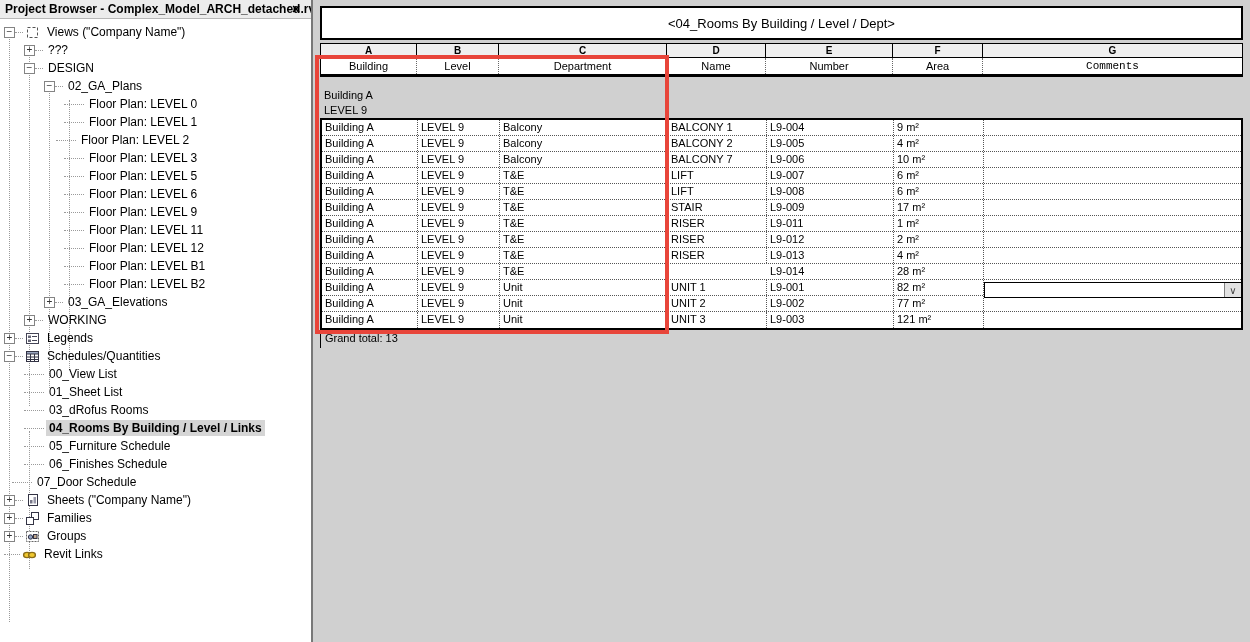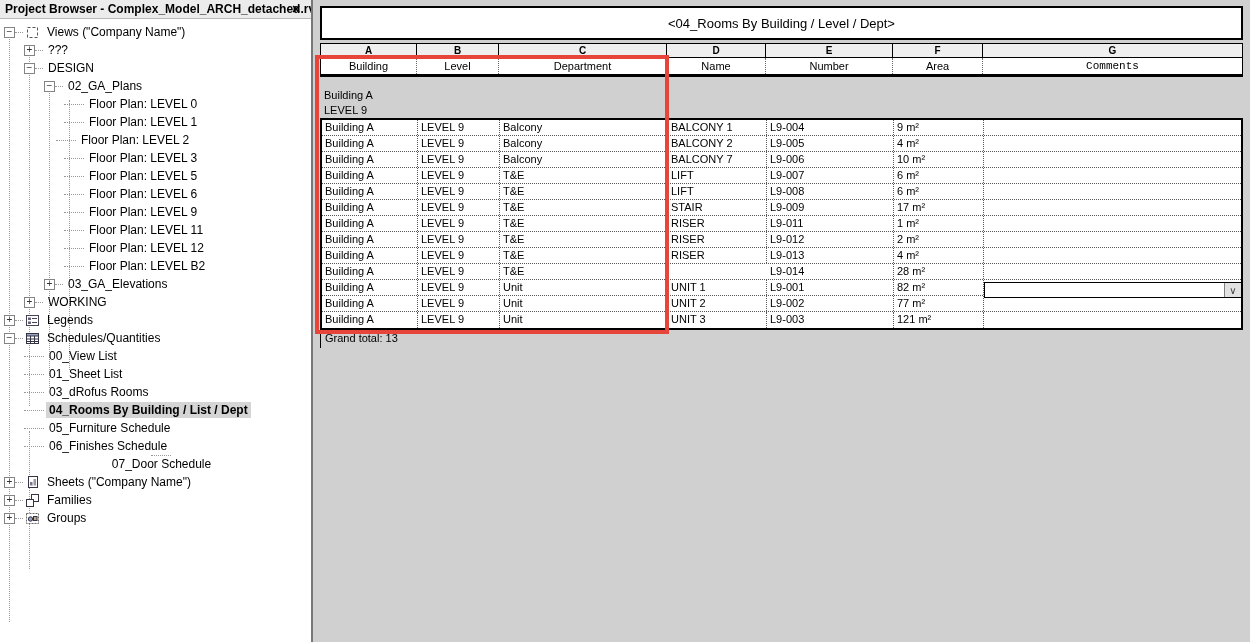--- a/index.html
+++ b/index.html
@@ -176,20 +176,24 @@
       <div class="tree-row" style="padding-left: 64px;">
         <span class="stub" style="width: 20px;"></span>
         <span class="tlabel">Floor Plan: LEVEL 11</span>
       </div>
       <div class="tree-row" style="padding-left: 64px;">
         <span class="stub" style="width: 20px;"></span>
         <span class="tlabel">Floor Plan: LEVEL 12</span>
       </div>
       <div class="tree-row" style="padding-left: 64px;">
         <span class="stub" style="width: 20px;"></span>
+        <span class="tlabel">Floor Plan: LEVEL B1</span>
+      </div>
+      <div class="tree-row" style="padding-left: 64px;">
+        <span class="stub" style="width: 20px;"></span>
         <span class="tlabel">Floor Plan: LEVEL B2</span>
       </div>
       <div class="tree-row" style="padding-left: 44px;">
         <span class="expander">+</span>
         <span class="stub" style="width: 8px;"></span>
         <span class="tlabel">03_GA_Elevations</span>
       </div>
       <div class="tree-row" style="padding-left: 24px;">
         <span class="expander">+</span>
         <span class="stub" style="width: 8px;"></span>
@@ -231,31 +235,31 @@
       <div class="tree-row" style="padding-left: 24px;">
         <span class="stub" style="width: 20px;"></span>
         <span class="tlabel">01_Sheet List</span>
       </div>
       <div class="tree-row" style="padding-left: 24px;">
         <span class="stub" style="width: 20px;"></span>
         <span class="tlabel">03_dRofus Rooms</span>
       </div>
       <div class="tree-row selected" style="padding-left: 24px;">
         <span class="stub" style="width: 20px;"></span>
-        <span class="tlabel">04_Rooms By Building / List / Dept</span>
+        <span class="tlabel">04_Rooms By Building / Level / Links</span>
       </div>
       <div class="tree-row" style="padding-left: 24px;">
         <span class="stub" style="width: 20px;"></span>
         <span class="tlabel">05_Furniture Schedule</span>
       </div>
       <div class="tree-row" style="padding-left: 24px;">
         <span class="stub" style="width: 20px;"></span>
         <span class="tlabel">06_Finishes Schedule</span>
       </div>
-      <div class="tree-row" style="padding-left: 12px; flex-direction: column;">
+      <div class="tree-row" style="padding-left: 12px;">
         <span class="stub" style="width: 20px;"></span>
         <span class="tlabel">07_Door Schedule</span>
       </div>
       <div class="tree-row" style="padding-left: 4px;">
         <span class="expander">+</span>
         <span class="stub" style="width: 8px;"></span>
         <span class="ticon">
           <svg width="15" height="15">
             <rect x="3.5" y="1.5" width="9" height="11" fill="#fff" stroke="#334"></rect>
             <rect x="5" y="7" width="2.5" height="3.5" fill="#778"></rect>
@@ -279,20 +283,30 @@
         <span class="expander">+</span>
         <span class="stub" style="width: 8px;"></span>
         <span class="ticon">
           <svg width="15" height="15">
             <rect x="1.5" y="2.5" width="12" height="10" fill="#fff" stroke="#666" stroke-dasharray="2,1"></rect>
             <circle cx="5.5" cy="8" r="2.2" fill="#8fa0c0" stroke="#334"></circle>
             <rect x="8.5" y="5.5" width="3.5" height="4" fill="#c0a88f" stroke="#334"></rect>
           </svg>
         </span>
         <span class="tlabel">Groups</span>
+      </div>
+      <div class="tree-row" style="padding-left: 4px;">
+        <span class="stub" style="width: 16px;"></span>
+        <span class="ticon">
+          <svg width="15" height="15">
+            <ellipse cx="5" cy="8" rx="3.4" ry="2.6" fill="#f0c830" stroke="#8a6d1a" stroke-width="1.4"></ellipse>
+            <ellipse cx="10" cy="8" rx="3.4" ry="2.6" fill="#f0c830" stroke="#8a6d1a" stroke-width="1.4"></ellipse>
+          </svg>
+        </span>
+        <span class="tlabel">Revit Links</span>
       </div>
     </div>
 </div>
 
 <div id="schedule-title-box">
   <span>&lt;04_Rooms By Building / Level / Dept&gt;</span>
 </div>
 
 <div id="letters-row">
     <div class="letter-cell" style="width: 96px;">A</div>

